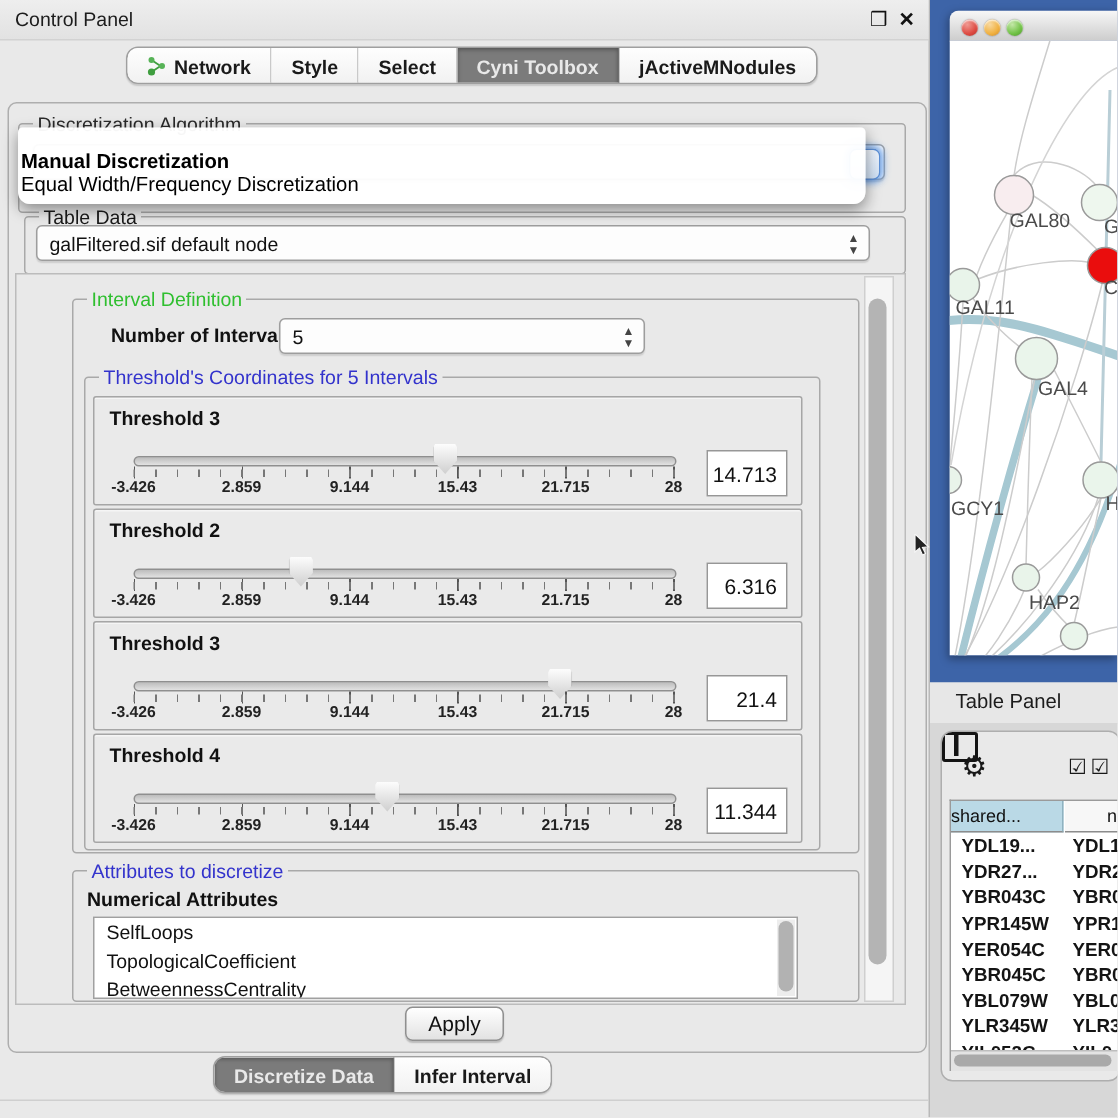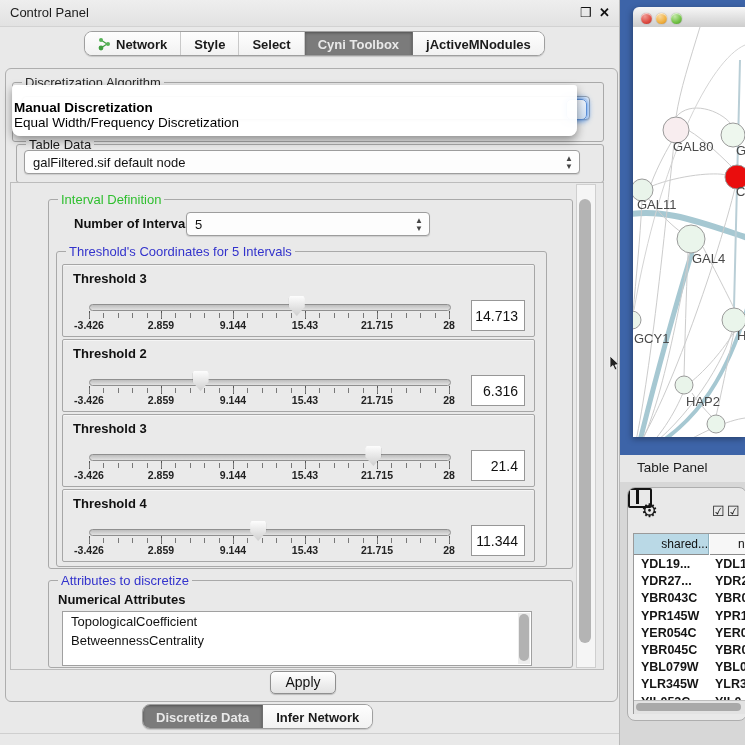--- a/index.html
+++ b/index.html
@@ -206,35 +206,36 @@
           </div>
     <div class="th-value">11.344</div>
   </div>
       </div>
 
     <div class="abs group" style="left:48px;top:580px;width:523px;height:86px;"></div>
     <span class="abs group-label" style="left:58px;top:573px;color:#3333cc;">Attributes to discretize</span>
     <span class="abs" style="left:58px;top:592px;font-size:13px;font-weight:bold;color:#111;">Numerical Attributes</span>
     <div id="attr-list" class="abs">
 
+    <div class="attr-item">SelfLoops</div>
         <div class="attr-item">TopologicalCoefficient</div>
         <div class="attr-item">BetweennessCentrality</div>
         <div id="attr-sb">
           <div></div>
         </div>
       </div>
 
     <div class="abs btn" style="left:270px;top:671px;width:64px;height:21px;line-height:21px;">Apply</div>
 
     <div class="abs segbar" style="left:142px;top:704px;">
       <div class="seg sel">
           <span>Discretize Data</span>
         </div>
       <div class="seg">
-          <span>Infer Network</span>
+          <span>Infer Interval</span>
         </div>
     </div>
     <div class="abs" style="left:0;top:733px;width:619px;height:1px;background:#cfcfcf;"></div>
   </div>
 
   <div id="blue-bg" class="abs"></div>
 
   <div id="net-window" class="abs">
     <div id="net-titlebar" class="abs">
       <div class="light" style="left:8px;background:radial-gradient(circle at 35% 30%,#f09a93,#dd4a41 60%,#b13028);"></div>
@@ -298,21 +299,21 @@
 
   <div id="tp-panel" class="abs">
     <span class="tp-icon" style="left:13px;top:11px;font-size:19px;">⚙</span>
     <div id="cols-icon">
         <div></div>
       </div>
     <span class="tp-icon" style="left:84px;top:15px;font-size:14px;">☑</span>
     <span class="tp-icon" style="left:99px;top:15px;font-size:14px;">☑</span>
 
     <div id="tp-table" class="abs">
-      <div class="th-cell" style="left:0;width:75px;background:#bad9e6;border-right:1px solid #8fb2c0;text-align:right;">shared...</div>
+      <div class="th-cell" style="left:0;width:75px;background:#bad9e6;border-right:1px solid #8fb2c0;text-align:left;">shared...</div>
       <div class="th-cell" style="left:76px;width:37px;background:#f7f7f7;padding-left:28px;">n</div>
       <div id="tp-rows" class="abs" style="left:0;top:22px;width:113px;height:144px;overflow:hidden;">
           <div class="trow" style="top: 0px;">
             <span class="c1">YDL19...</span>
             <span class="c2">YDL1</span>
           </div>
           <div class="trow" style="top: 17.2px;">
             <span class="c1">YDR27...</span>
             <span class="c2">YDR2</span>
           </div>

